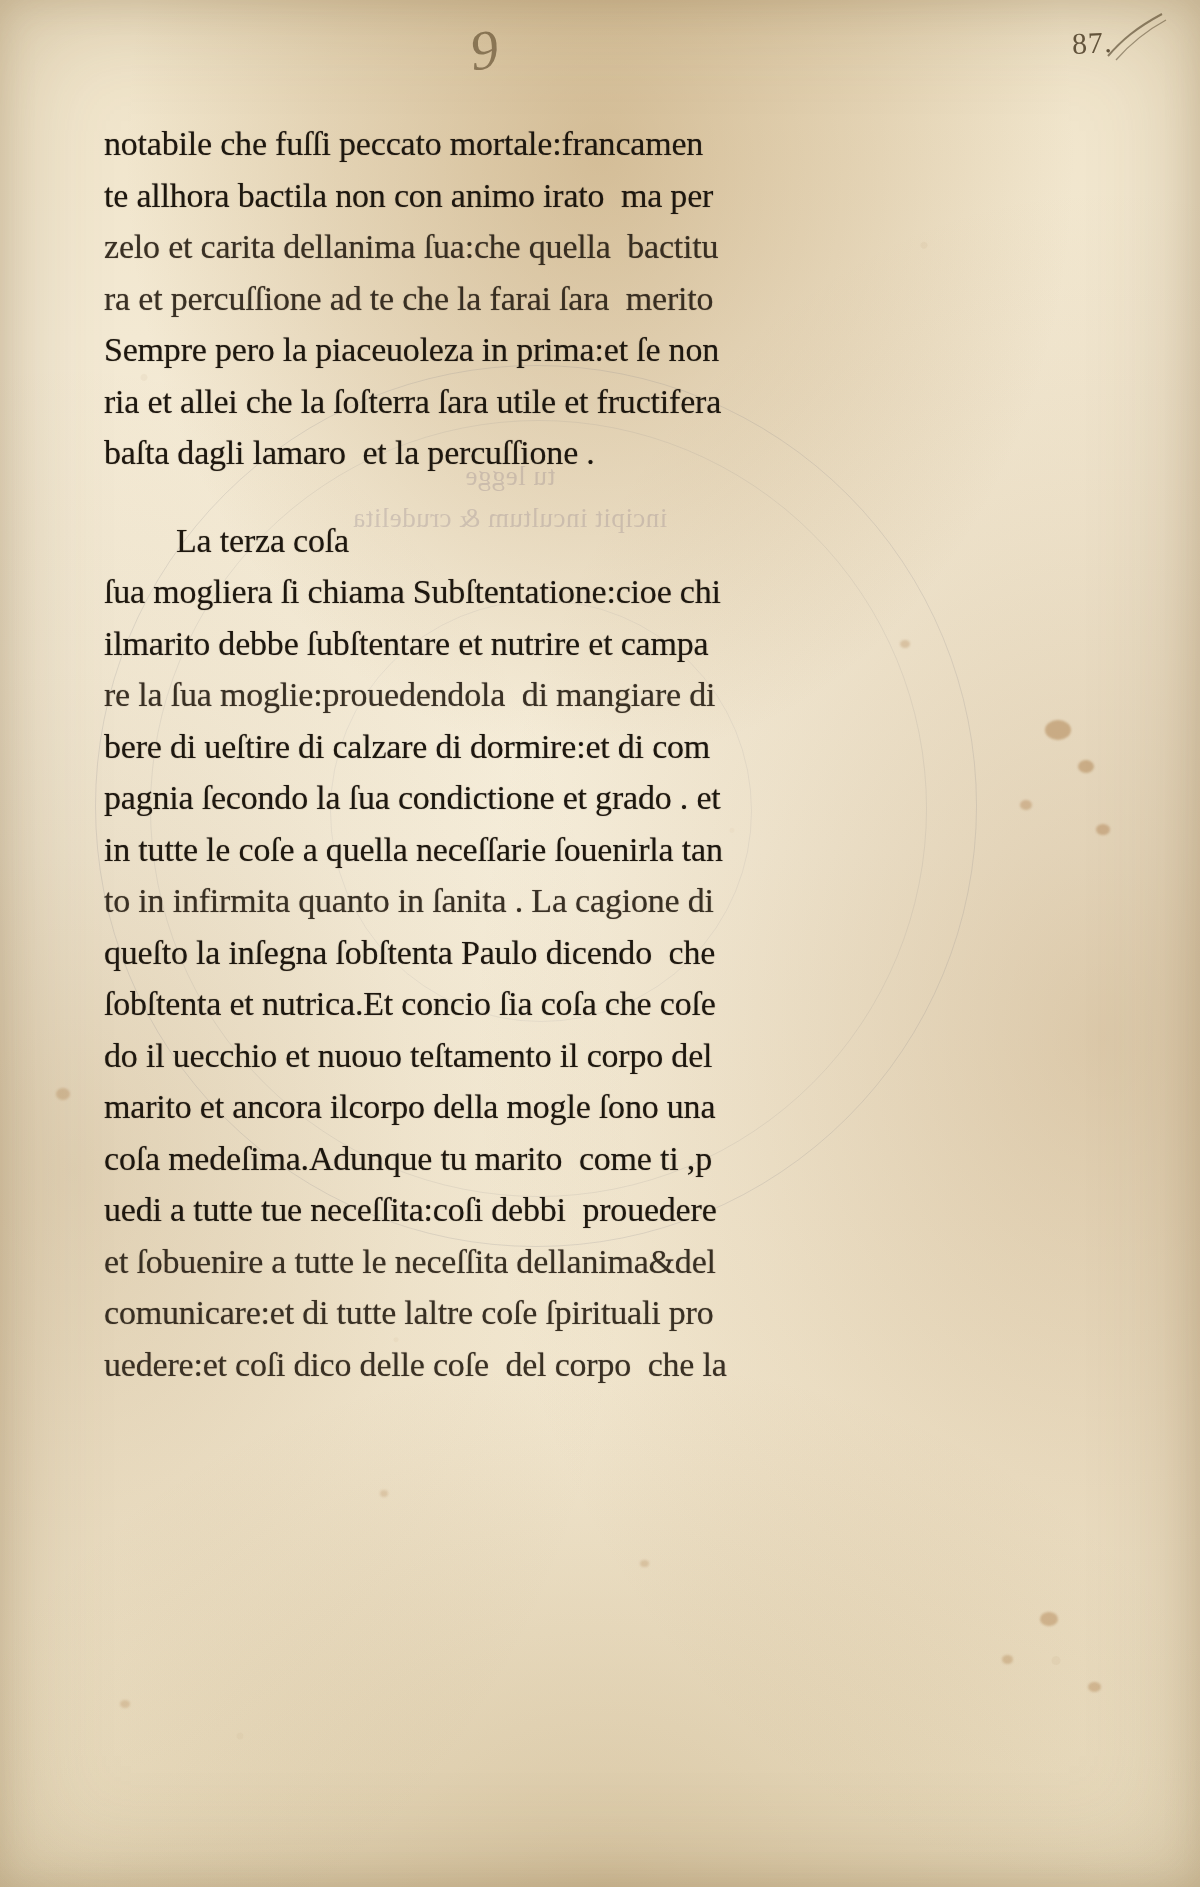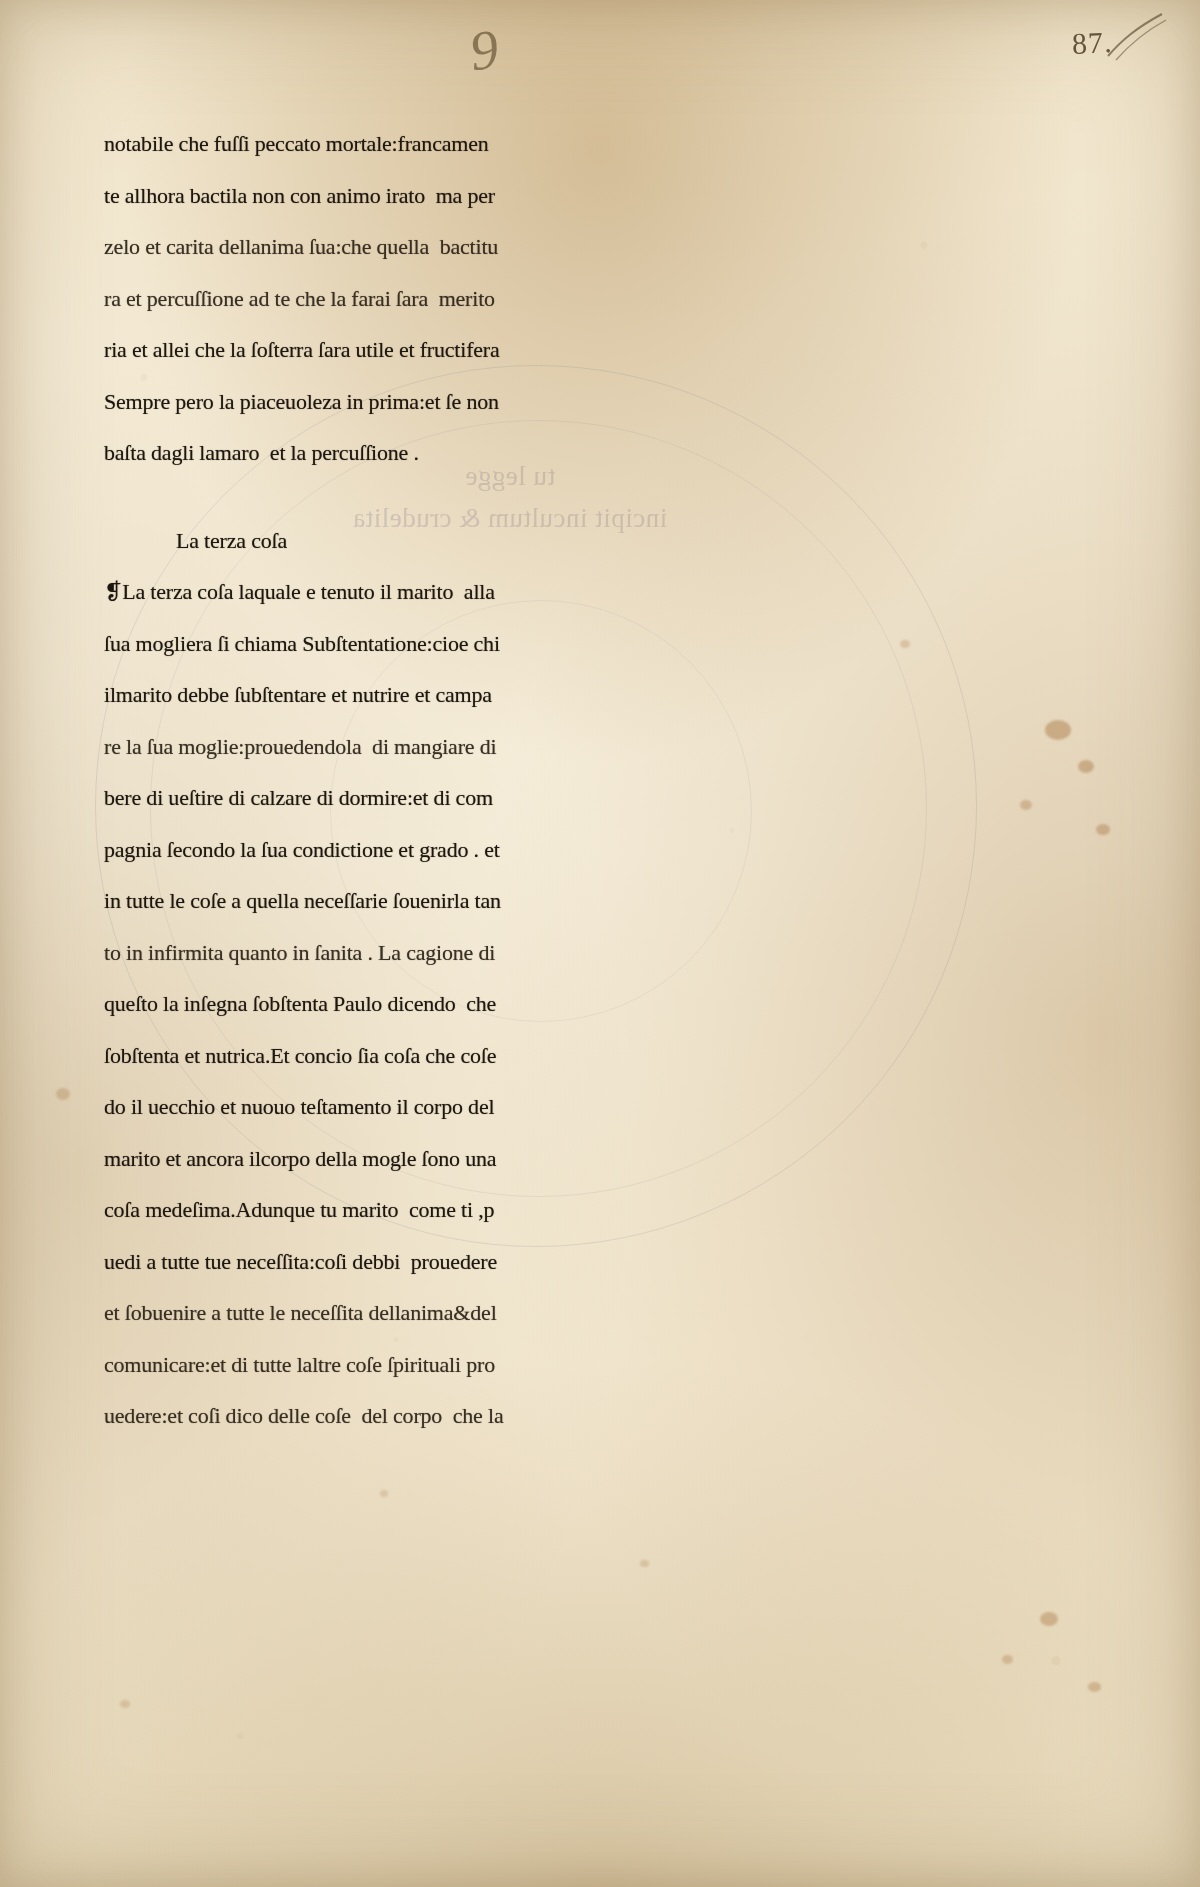--- a/index.html
+++ b/index.html
@@ -108,21 +108,21 @@
 
   
   .textblock {
     position: absolute;
     left: 104px;
     top: 118px;
     width: 800px;
   }
   .line {
     font-family: "Liberation Serif", serif;
-    font-size: 22px;
+    font-size: 34px;
     line-height: 51.5px;
     color: #231b12;
     white-space: pre;
     letter-spacing: -0.2px;
     text-shadow: 0 0 1.1px rgba(40,28,16,0.55);
   }
   .line.heading {
     padding-left: 72px;
     margin-top: 36px;
   }
@@ -172,27 +172,26 @@
   <svg class="corner-mark" viewBox="0 0 68 52">
     <path d="M6 46 C 20 30, 34 18, 60 4" stroke="#4a3c26" stroke-width="2" fill="none" opacity="0.75"></path>
     <path d="M14 50 C 28 34, 42 22, 64 10" stroke="#4a3c26" stroke-width="1.4" fill="none" opacity="0.6"></path>
   </svg>
 
   <div class="textblock">
     <div class="line ink-dark">notabile che fuſſi peccato mortale:francamen</div>
     <div class="line ink-dark">te allhora bactila non con animo irato  ma per</div>
     <div class="line ink-light">zelo et carita dellanima ſua:che quella  bactitu</div>
     <div class="line ink-light">ra et percuſſione ad te che la farai ſara  merito</div>
+    <div class="line ink-dark">Sempre pero la piaceuoleza in prima:et ſe non</div>
     <div class="line ink-dark">ria et allei che la ſoſterra ſara utile et fructifera</div>
-    <div class="line ink-dark">Sempre pero la piaceuoleza in prima:et ſe non</div>
     <div class="line ink-dark">baſta dagli lamaro  et la percuſſione .</div>
 
     <div class="line heading ink-dark">La terza coſa</div>
 
-    <div class="line ink-dark"><span class="pilcrow">❡</span><span>La terza coſa laquale e tenuto il marito  alla</span></div>
     <div class="line ink-dark">ſua mogliera ſi chiama Subſtentatione:cioe chi</div>
     <div class="line ink-dark">ilmarito debbe ſubſtentare et nutrire et campa</div>
     <div class="line ink-light">re la ſua moglie:prouedendola  di mangiare di</div>
     <div class="line ink-dark">bere di ueſtire di calzare di dormire:et di com</div>
     <div class="line ink-dark">pagnia ſecondo la ſua condictione et grado . et</div>
     <div class="line ink-dark">in tutte le coſe a quella neceſſarie ſouenirla tan</div>
     <div class="line ink-light">to in infirmita quanto in ſanita . La cagione di</div>
     <div class="line ink-dark">queſto la inſegna ſobſtenta Paulo dicendo  che</div>
     <div class="line ink-dark">ſobſtenta et nutrica.Et concio ſia coſa che coſe</div>
     <div class="line ink-dark">do il uecchio et nuouo teſtamento il corpo del</div>

